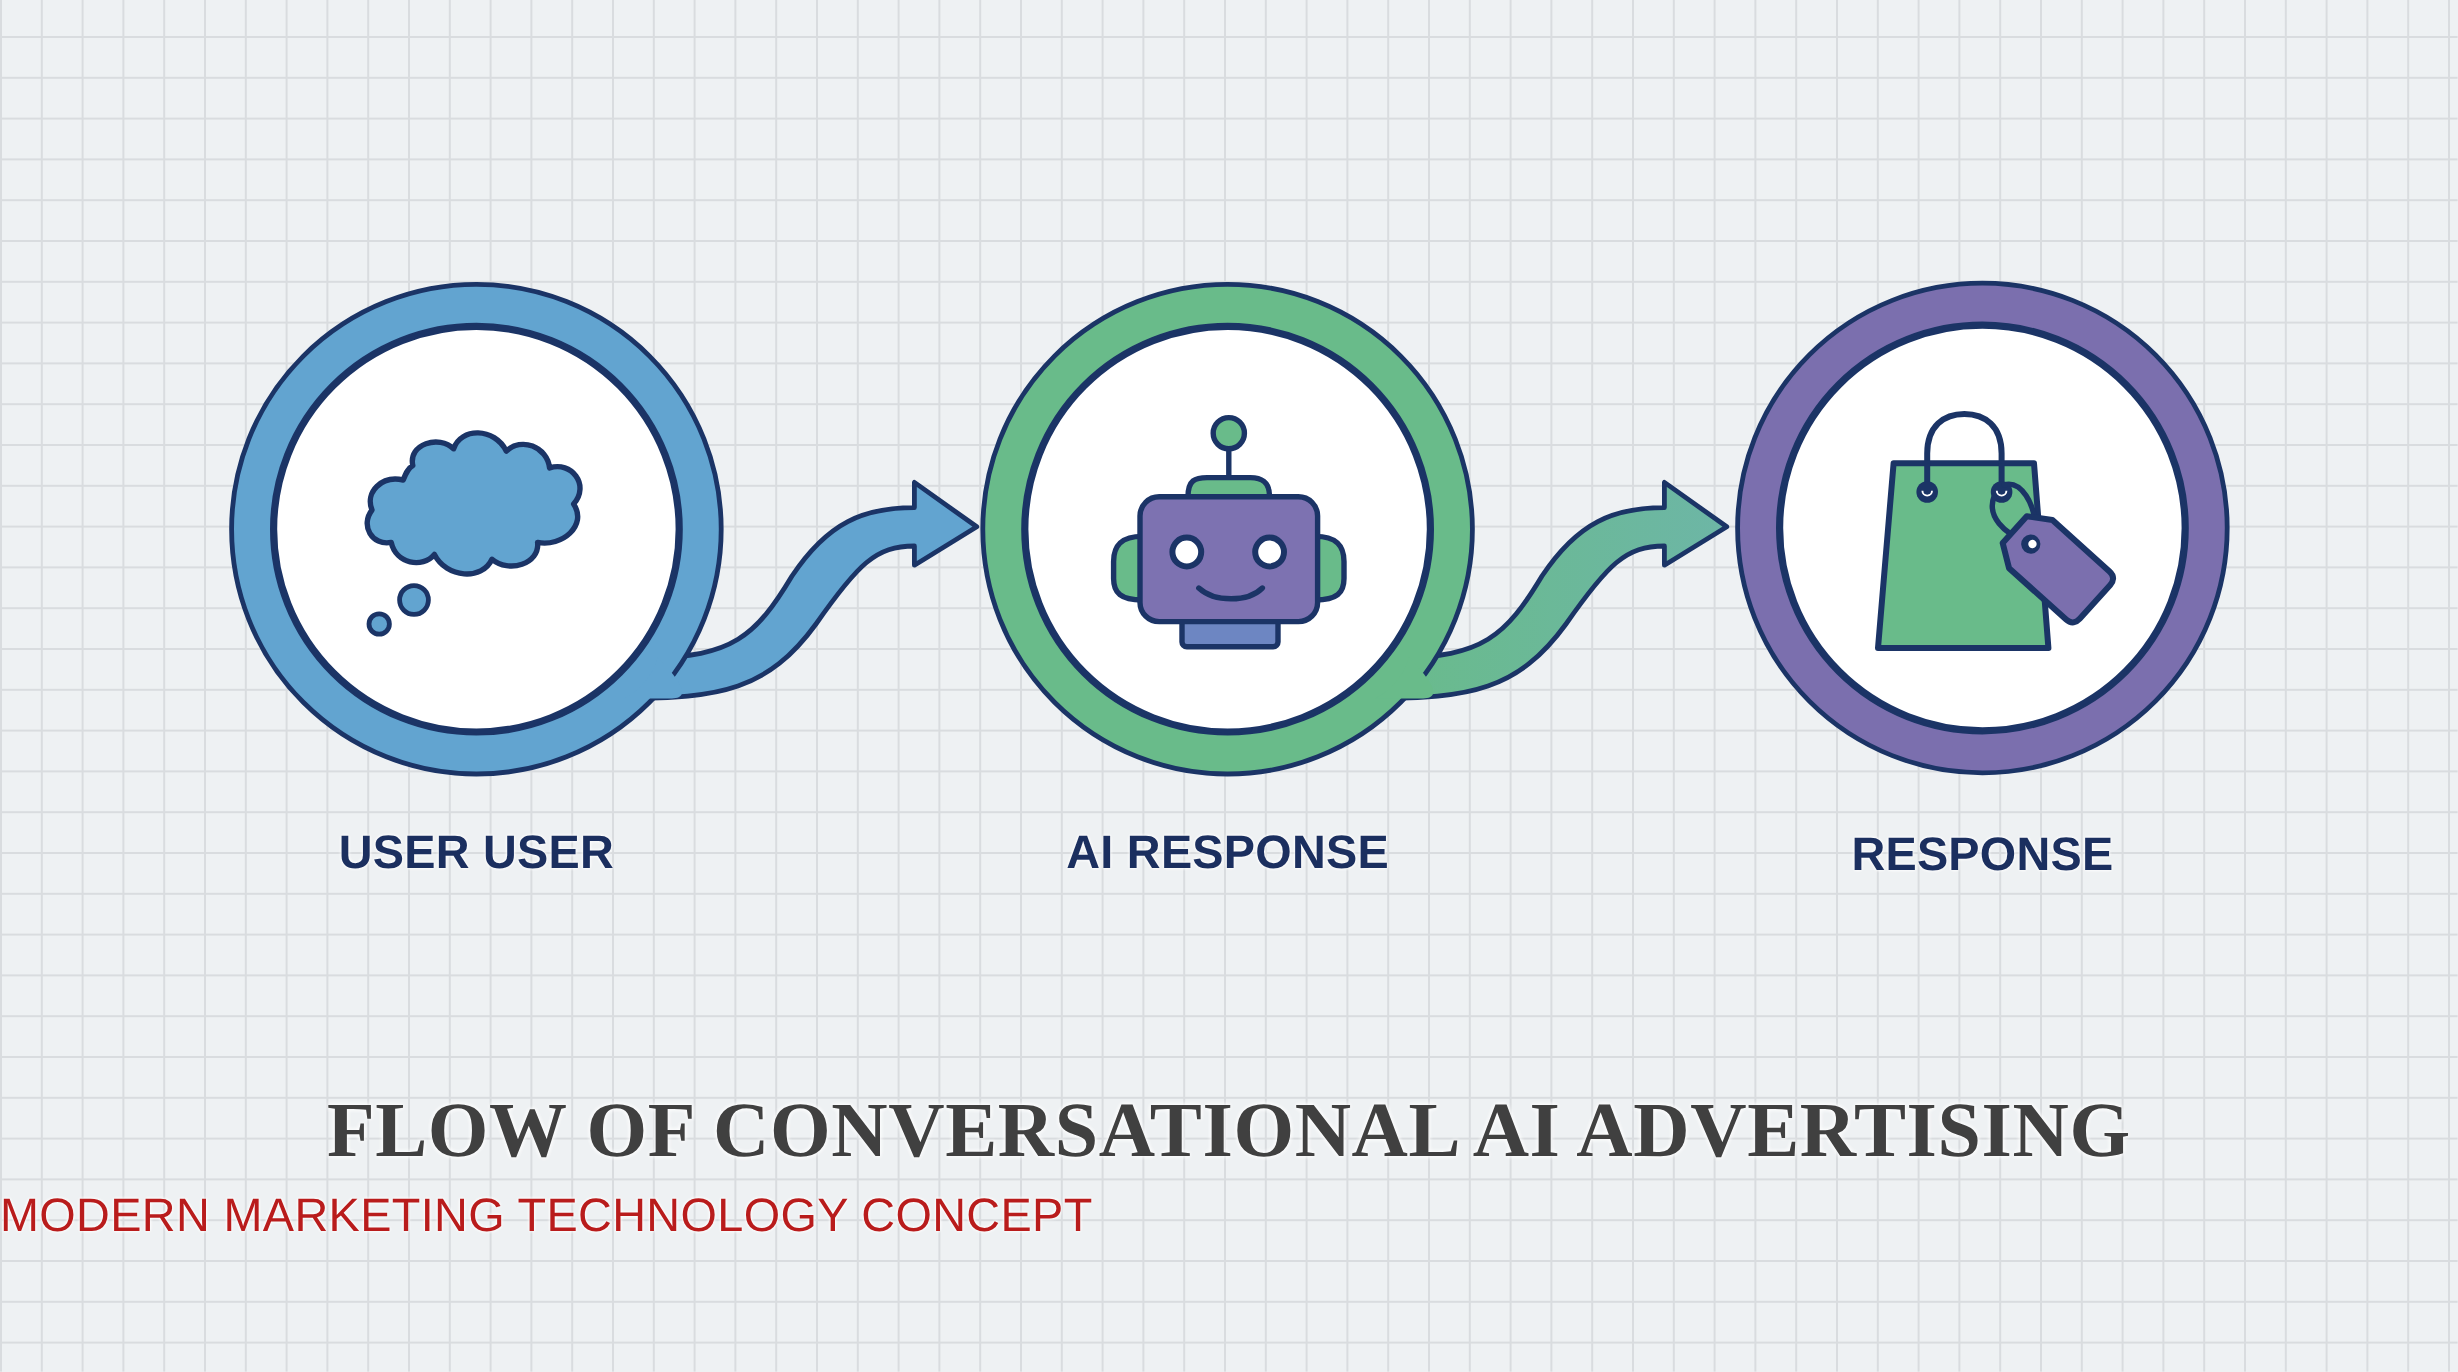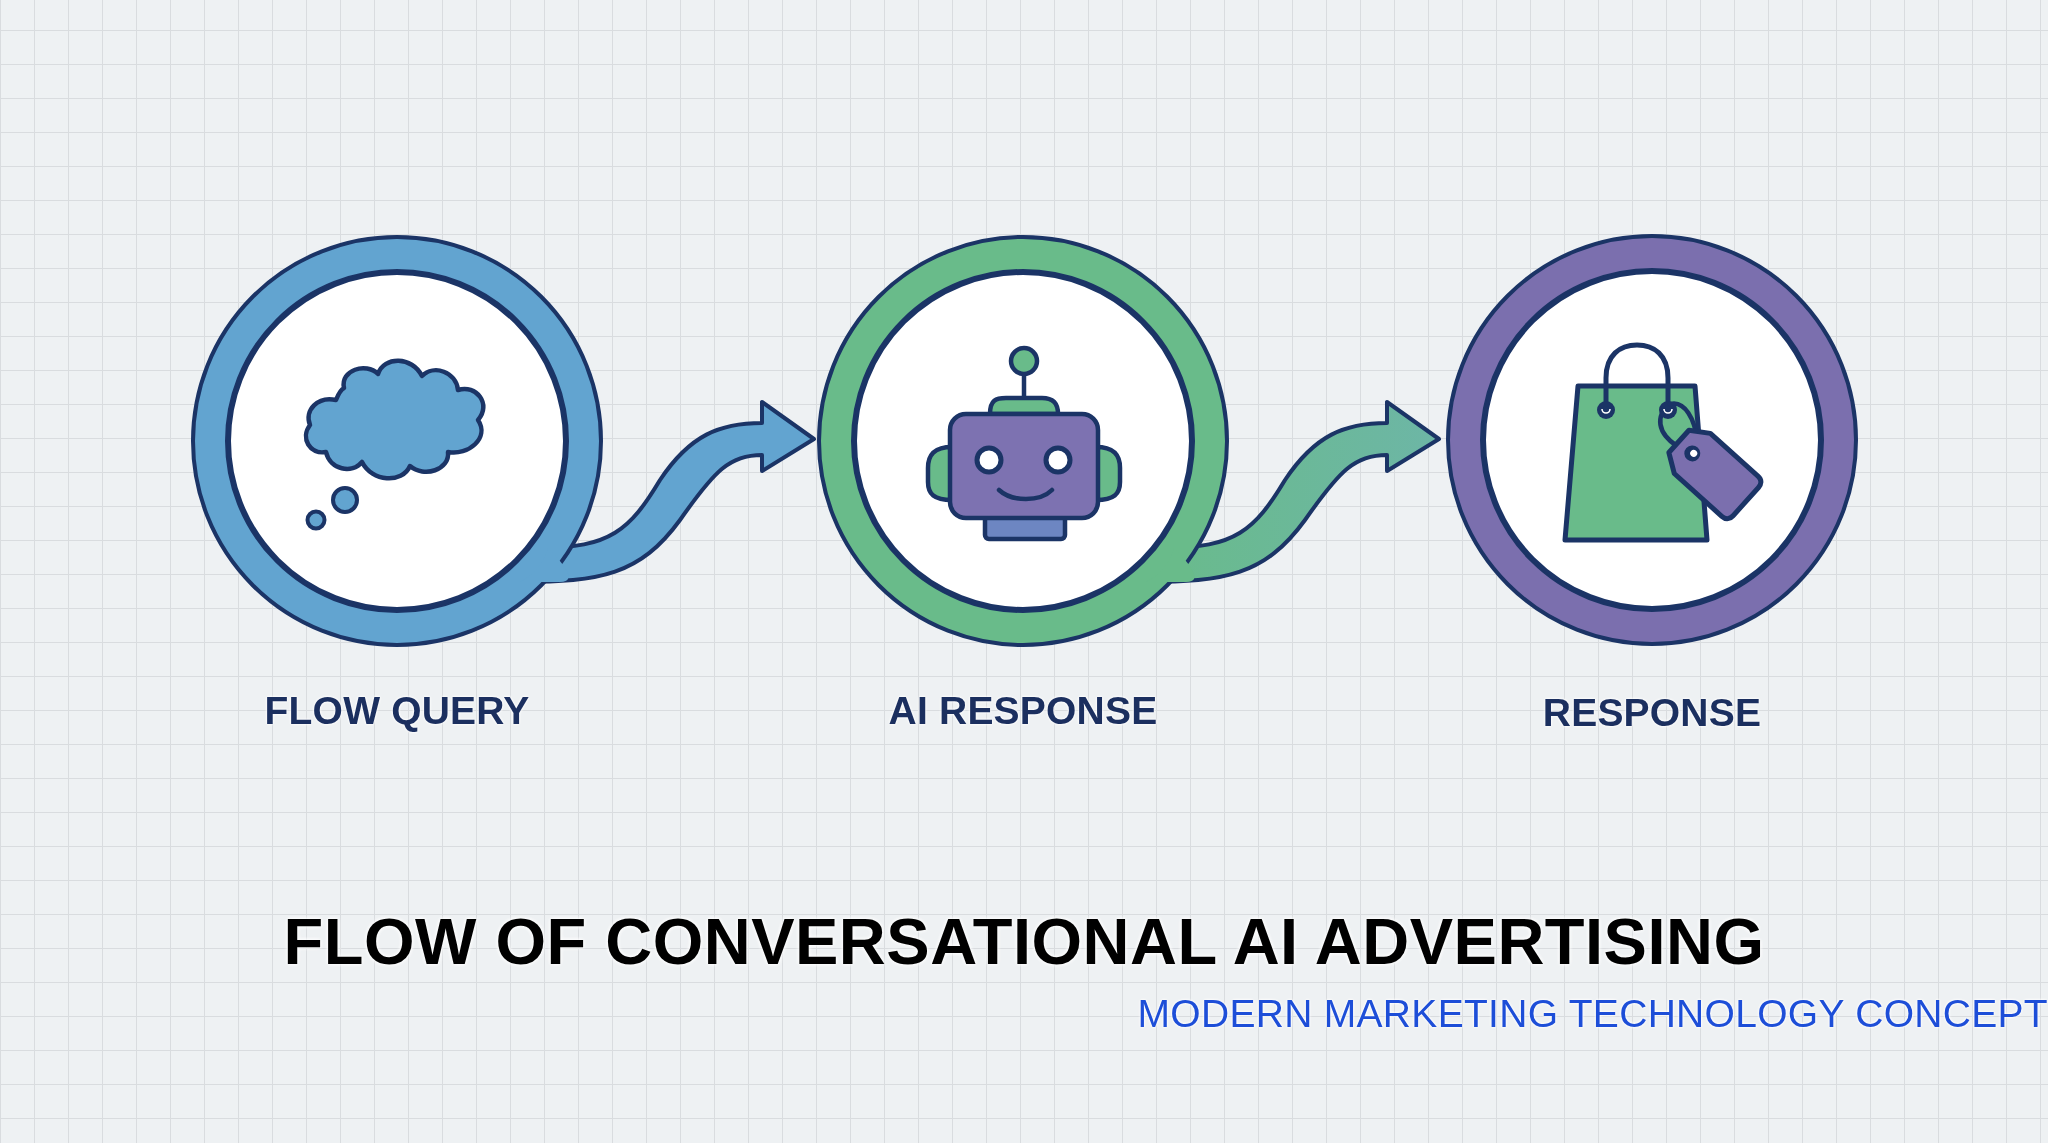--- a/index.html
+++ b/index.html
@@ -16,27 +16,28 @@
     }
     #stage { position: absolute; left: 0; top: 0; }
     .label {
       position: absolute; text-align: center; color: #1b2f5f;
       font-weight: bold; font-size: 39px; line-height: 48px;
       letter-spacing: 0.2px;
       text-shadow: 0 0 3px #ffffff, 0 0 3px #ffffff;
     }
     .title {
       position: absolute; left: 0; width: 2048px; text-align: center;
-      color: #000000; font-weight: bold; font-size: 65px; line-height: 72px;
+      color: #404040; font-weight: bold; font-size: 65px; line-height: 72px;
       top: 906px; letter-spacing: 0.5px;
       text-shadow: 0 0 4px #ffffff, 0 0 4px #ffffff;
+      font-family: Liberation Serif, serif;
     }
     .subtitle {
-      position: absolute; left: 0; width: 2048px; text-align: right;
-      color: #1d4ed8; font-weight: normal; font-size: 39px; line-height: 46px;
+      position: absolute; left: 0; width: 2048px; text-align: left;
+      color: #b91c1c; font-weight: normal; font-size: 39px; line-height: 46px;
       top: 991px; letter-spacing: 0.3px;
       text-shadow: 0 0 3px #ffffff, 0 0 3px #ffffff;
     }
   </style>
 </head>
 <body>
 
 <svg id="stage" width="2048" height="1143" viewBox="0 0 2048 1143" xmlns="http://www.w3.org/2000/svg">
   <defs>
     <linearGradient id="arrow2grad" x1="0" y1="0" x2="1" y2="0">
@@ -121,21 +122,21 @@
       <g transform="rotate(42 1690 450)">
         <path d="M 1676 436 L 1694 424 L 1758 424 C 1764 424, 1766 428, 1766 432 L 1766 470 C 1766 474, 1764 478, 1758 478 L 1694 478 L 1676 466 Z" fill="#7b6fae" stroke="#1b3466" stroke-width="5" stroke-linejoin="round"></path>
         <circle cx="1694" cy="451" r="8" fill="#1b3466"></circle>
         <circle cx="1695" cy="450" r="3.5" fill="#ffffff"></circle>
       </g>
     </g>
   </g>
 </svg>
 
 <div class="label" style="left: 197px; width: 400px; top: 687px;">
-  <div>FLOW QUERY</div>
+  <div>USER USER</div>
 </div>
 <div class="label" style="left: 823px; width: 400px; top: 687px;">
   <div>AI RESPONSE</div>
 </div>
 <div class="label" style="left: 1402px; width: 500px; top: 689px;">
   <div>RESPONSE</div>
 </div>
 
 <div class="title">FLOW OF CONVERSATIONAL AI ADVERTISING</div>
 <div class="subtitle">MODERN MARKETING TECHNOLOGY CONCEPT</div>

